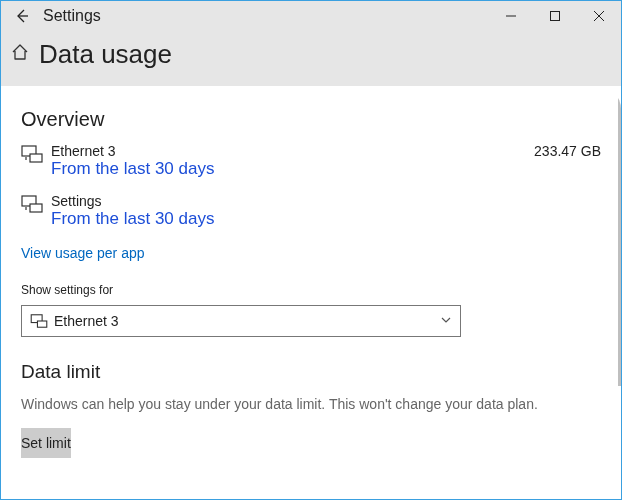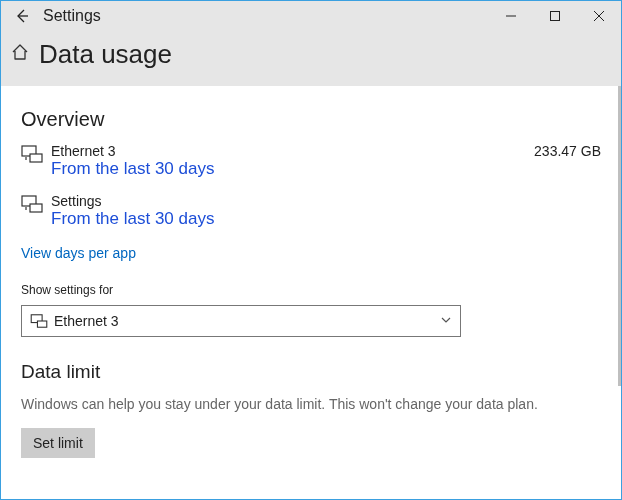--- a/index.html
+++ b/index.html
@@ -18,21 +18,21 @@
   }
   .title-text { font-size: 16px; margin-left: 6px; color: #222; }
   .win-controls { margin-left: auto; display: flex; }
   .win-btn { width: 44px; height: 30px; display: flex; align-items: center; justify-content: center; }
   .win-btn svg { display: block; }
   .header {
     background: #e6e6e6; padding: 8px 18px 16px 10px; display: flex; align-items: center;
   }
   .home-icon { font-size: 18px; color: #333; margin-right: 10px; }
   .page-title { font-size: 26px; font-weight: 400; color: #222; }
-  .content-wrap { flex: 1; overflow: hidden; position: relative; display: flex; }
+  .content-wrap { flex: 1; overflow: hidden; position: relative; display: flex; border-radius: 23px; }
   .content {
     flex: 1; padding: 22px 20px 10px 20px; color: #222; overflow: hidden;
   }
   .scrollbar {
     width: 4px; background: #fff; position: absolute; right: 0; top: 0; bottom: 0;
   }
   .scroll-thumb {
     position: absolute; right: 0; width: 3px; background: #bfbfbf;
   }
   .section-head { font-size: 20px; font-weight: 400; margin-bottom: 12px; }
@@ -46,21 +46,21 @@
   .field-label { font-size: 12px; margin-bottom: 8px; }
   .dropdown {
     width: 440px; height: 32px; border: 1px solid #777; display: flex; align-items: center;
     padding: 0 8px; font-size: 14px; background: #fff; position: relative; margin-bottom: 24px;
   }
   .dd-icon { width: 20px; display:flex; align-items:center; }
   .dd-text { flex: 1; padding-left: 4px; }
   .dd-chevron { color: #555; font-size: 12px; }
   .desc { font-size: 14px; color: #666; margin-top: 6px; margin-bottom: 14px; max-width: 520px; line-height: 1.35; }
   .btn {
-    background: #ccc; border: none; padding: 7px 12px; font-size: 14px; color: #222;
+    background: #ccc; border: none; padding: 7px 0; font-size: 14px; color: #222;
     font-family: inherit;
   }
 </style>
 </head>
 <body>
 
 <div class="window">
 
   <div class="titlebar">
     <div class="back-btn">
@@ -126,21 +126,21 @@
               <rect x="9" y="9" width="12" height="8" stroke="#333" fill="#fff" stroke-width="1.2"></rect>
               <line x1="5" y1="12" x2="5" y2="15" stroke="#333" stroke-width="1.2"></line>
             </svg>
         </div>
         <div class="net-text">
           <div class="net-name">Settings</div>
           <div class="net-sub">From the last 30 days</div>
         </div>
       </div>
 
-      <a class="link">View days per app</a>
+      <a class="link">View usage per app</a>
 
       <div class="field-label">Show settings for</div>
       <div class="dropdown">
         <span class="dd-icon">
           <svg width="18" height="14" viewBox="0 0 22 18">
               <rect x="1" y="1" width="14" height="10" stroke="#333" fill="none" stroke-width="1.4"></rect>
               <rect x="9" y="9" width="12" height="8" stroke="#333" fill="#fff" stroke-width="1.4"></rect>
             </svg>
         </span>
         <span class="dd-text">Ethernet 3</span>

